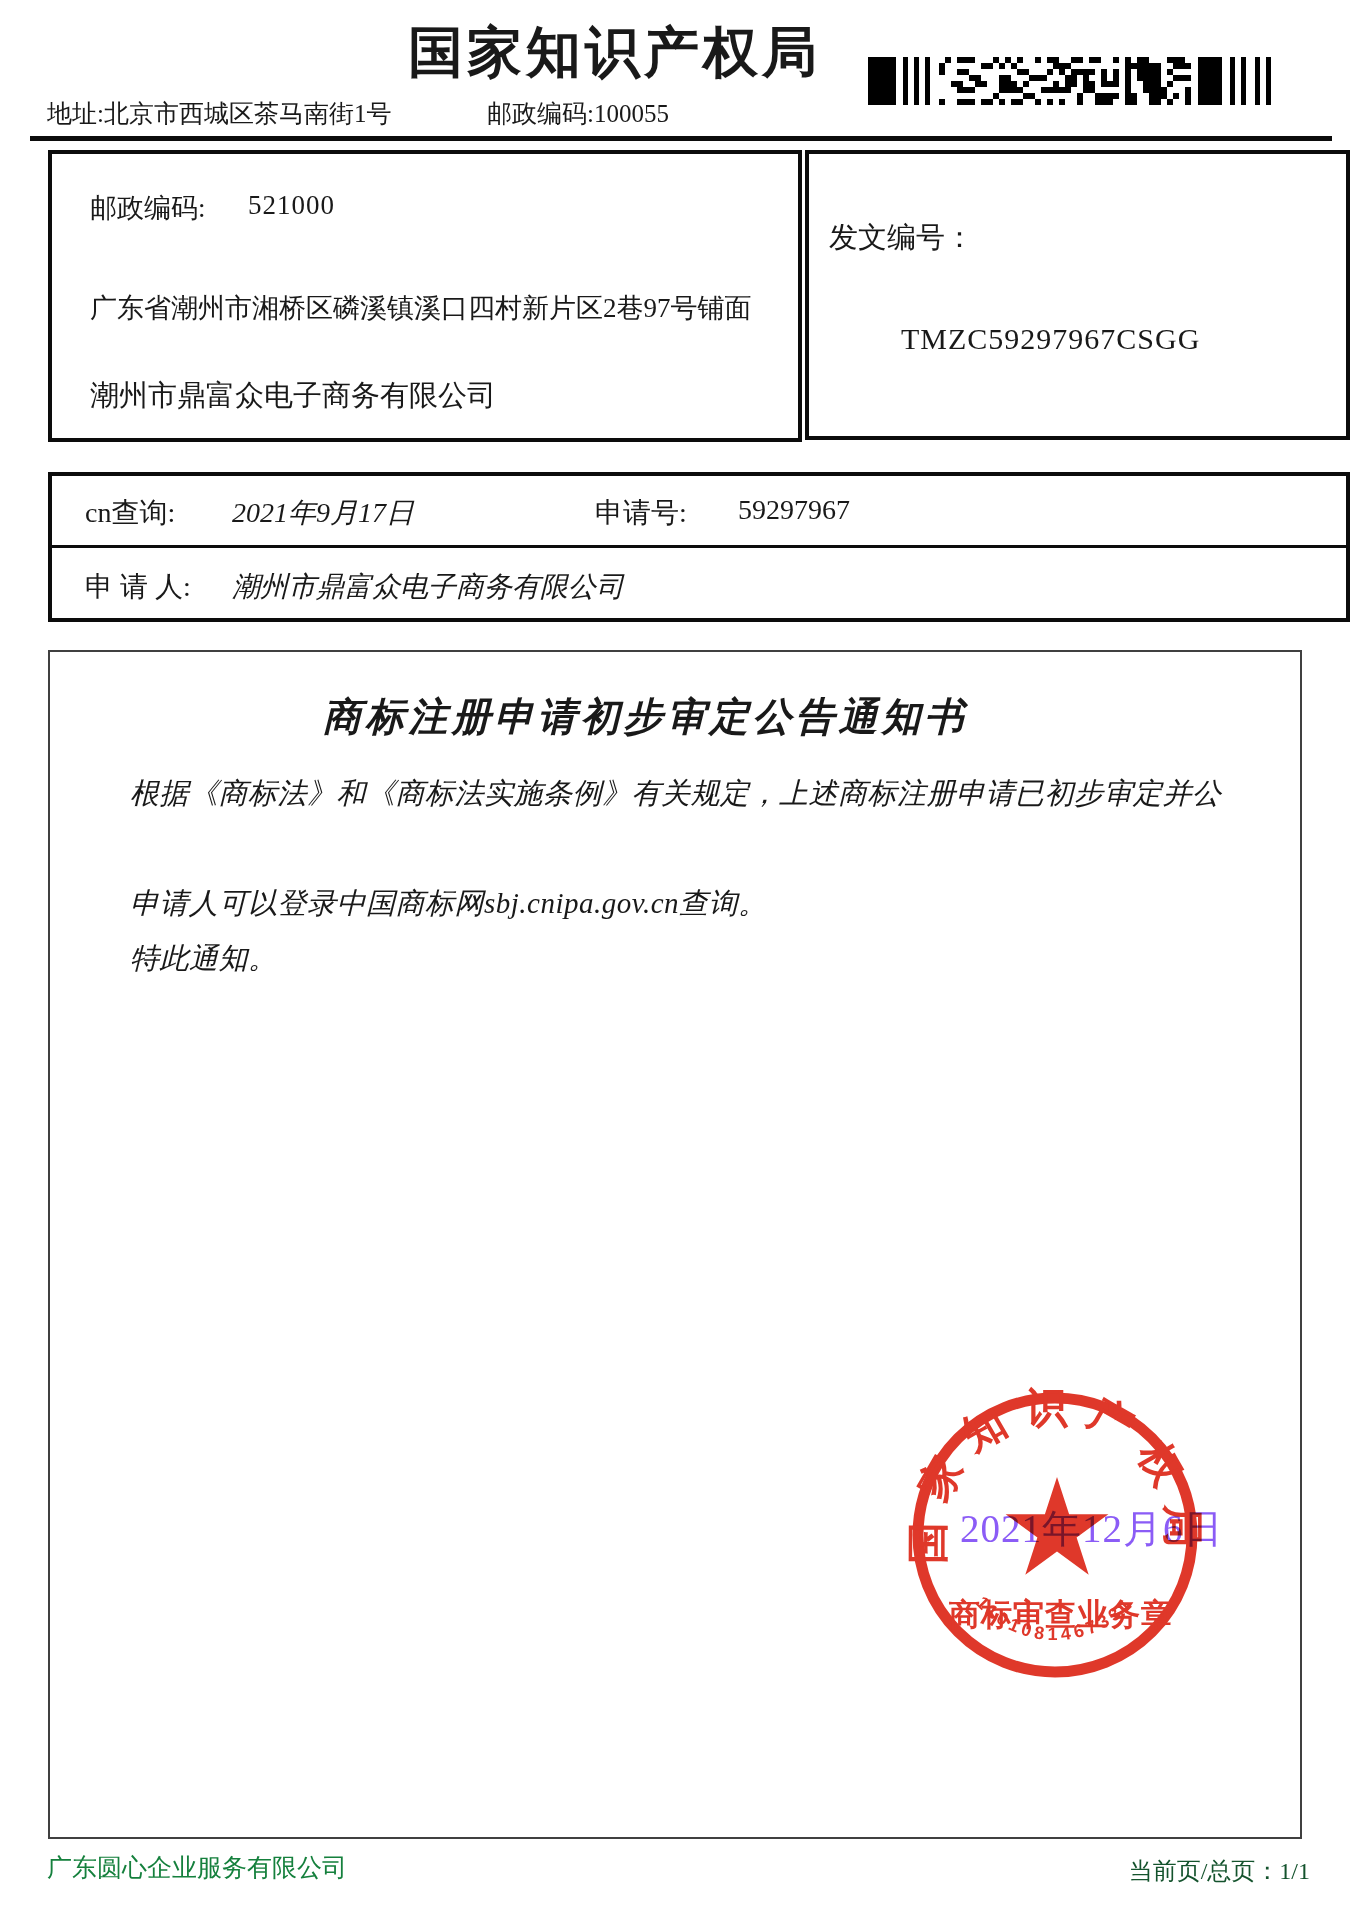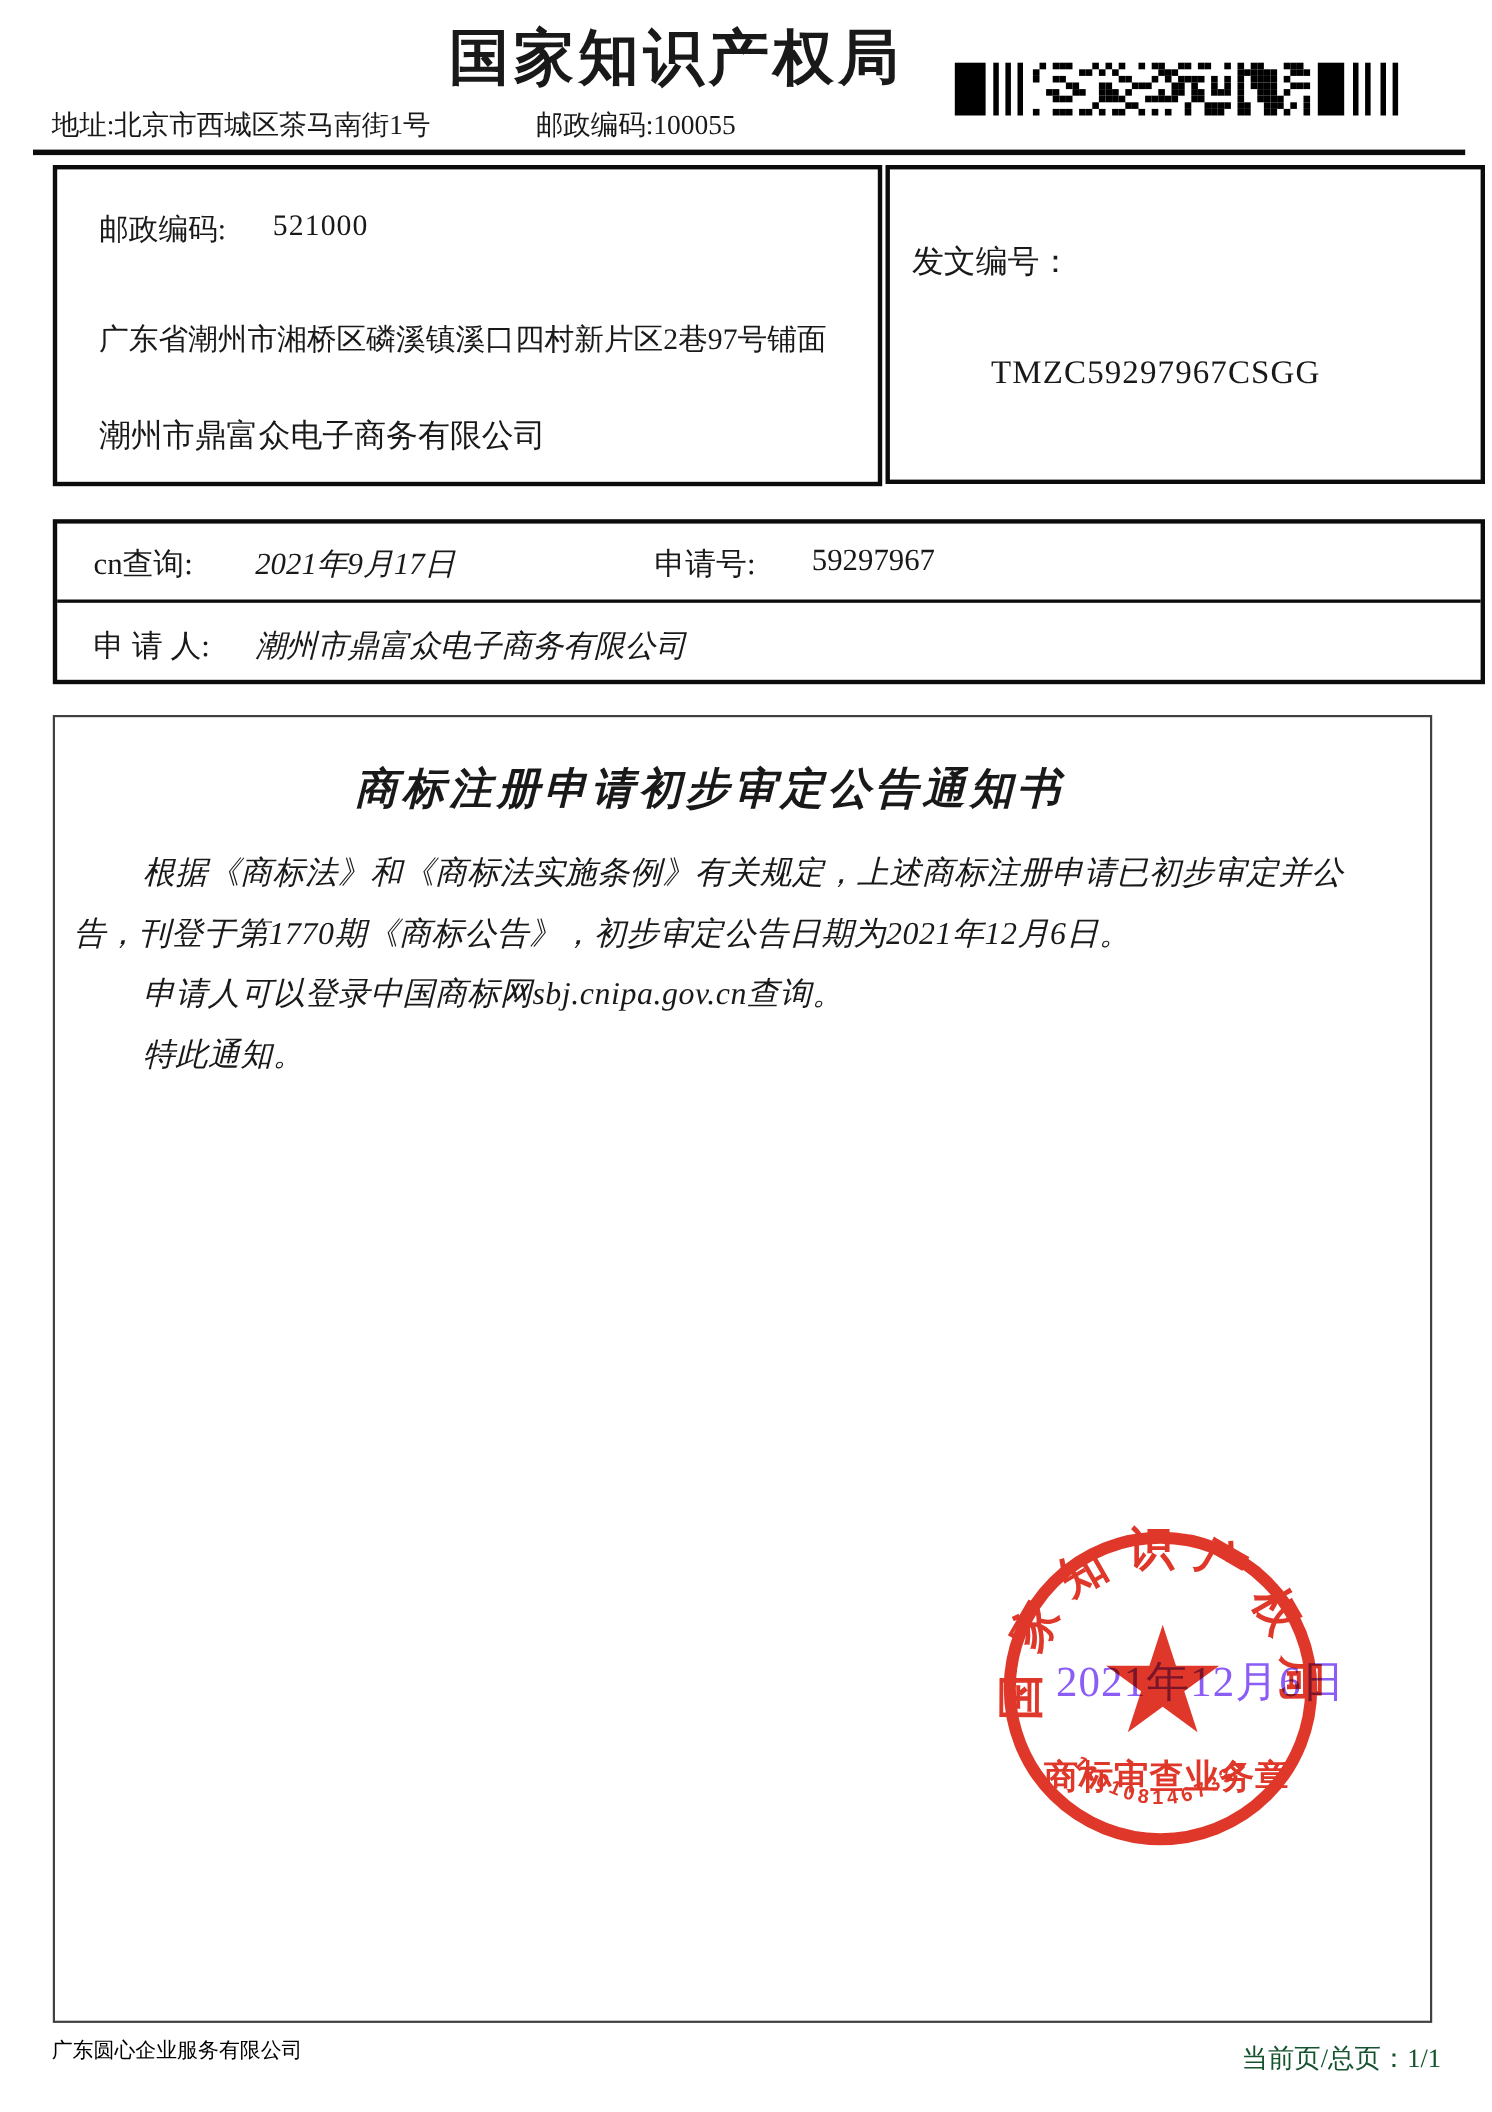--- a/index.html
+++ b/index.html
@@ -67,21 +67,21 @@
   .seal-svg  { width:300px; height:300px; }
   .seal-arc-text   { font-size:42px; font-weight:bold; letter-spacing:17px; fill:#dd2b1c; font-family:"Liberation Serif","DejaVu Serif",serif; }
   .seal-center-text{ font-size:31px; font-weight:bold; letter-spacing:1px; fill:#dd2b1c; font-family:"Liberation Serif","DejaVu Serif",serif; }
   .seal-num-text   { font-size:18px; font-weight:bold; letter-spacing:4px; fill:#dd2b1c; font-family:"Liberation Sans","DejaVu Sans",sans-serif; }
   .seal-date {
     left:960px; top:1502px; font-size:39px; color:#8b5cf6; letter-spacing:1px;
     white-space:nowrap; mix-blend-mode:multiply; z-index:5;
   }
 
   
-  .footer-left  { left:47px; top:1851px; font-size:19px; color:#000000; white-space:nowrap; }
+  .footer-left  { left:47px; top:1851px; font-size:25px; color:#15803d; white-space:nowrap; }
   .footer-right { right:46px; top:1855px; font-size:24px; color:#14532d; white-space:nowrap; }
 </style>
 </head>
 <body>
 
 <div class="abs doc-title">国家知识产权局</div>
 <div class="abs addr-line">地址:北京市西城区茶马南街1号</div>
 <div class="abs postal-line">邮政编码:100055</div>
 <div class="abs barcode" id="barcode">
     <div class="seg solid" style="width: 28px;"></div>
@@ -461,21 +461,20 @@
   <div class="cell r1 c-l2">申请号:</div>
   <div class="cell r1 c-v2">59297967</div>
   <div class="divider"></div>
   <div class="cell r2 c-l1">申 请 人:</div>
   <div class="cell r2 c-v1">潮州市鼎富众电子商务有限公司</div>
 </div>
 
 <div class="abs main-box">
   <div class="notice-title">商标注册申请初步审定公告通知书</div>
   <div class="body-line bl-1">根据《商标法》和《商标法实施条例》有关规定，上述商标注册申请已初步审定并公</div>
-  <div class="body-line bl-2">告，刊登于第1770期《商标公告》，初步审定公告日期为2021年12月6日。</div>
   <div class="body-line bl-3">申请人可以登录中国商标网sbj.cnipa.gov.cn查询。</div>
   <div class="body-line bl-4">特此通知。</div>
 </div>
 
 <div class="abs seal-wrap">
   <svg class="seal-svg" viewBox="0 0 300 300" xmlns="http://www.w3.org/2000/svg" xmlns:xlink="http://www.w3.org/1999/xlink">
     <circle cx="150" cy="150" r="137" fill="none" stroke="#dd2b1c" stroke-width="11"></circle>
     <path id="sealArcTop" d="M 42 183 A 113 113 0 1 1 258 183" fill="none"></path>
     <path id="sealArcBottom" d="M 54.8 194.4 A 105 105 0 0 0 245.2 194.4" fill="none"></path>
     <polygon fill="#dd2b1c" points="152,92 164.1,129.3 203.4,129.3 171.6,152.4 183.7,189.7 152,166.6 120.3,189.7 132.4,152.4 100.6,129.3 139.9,129.3"></polygon>

